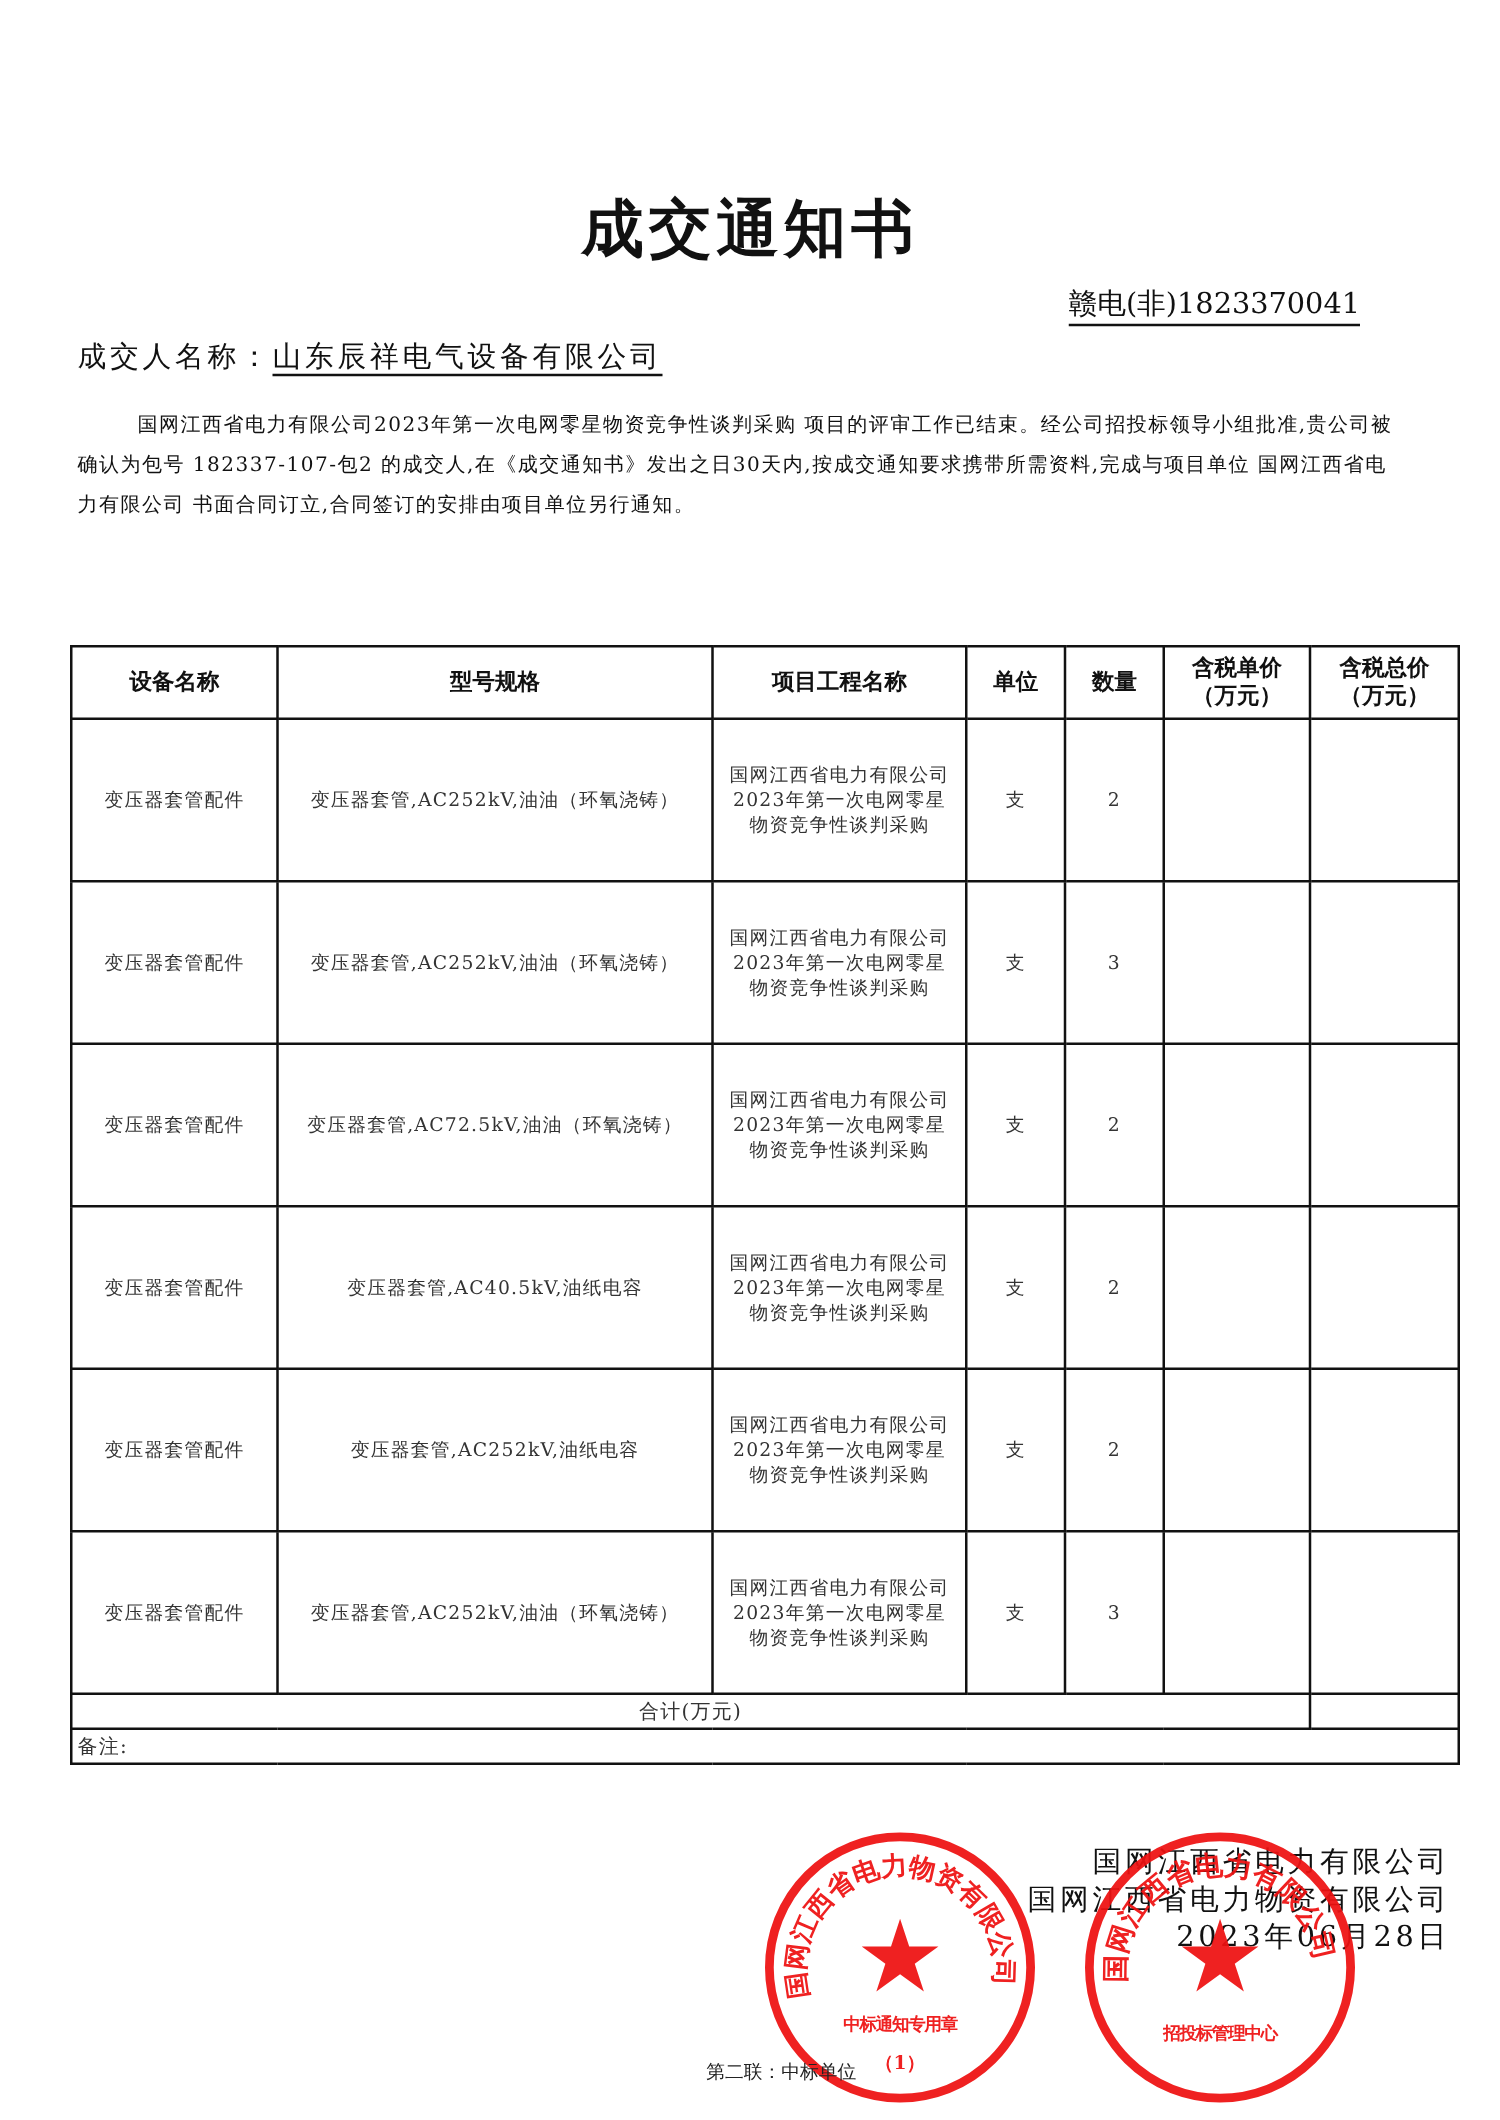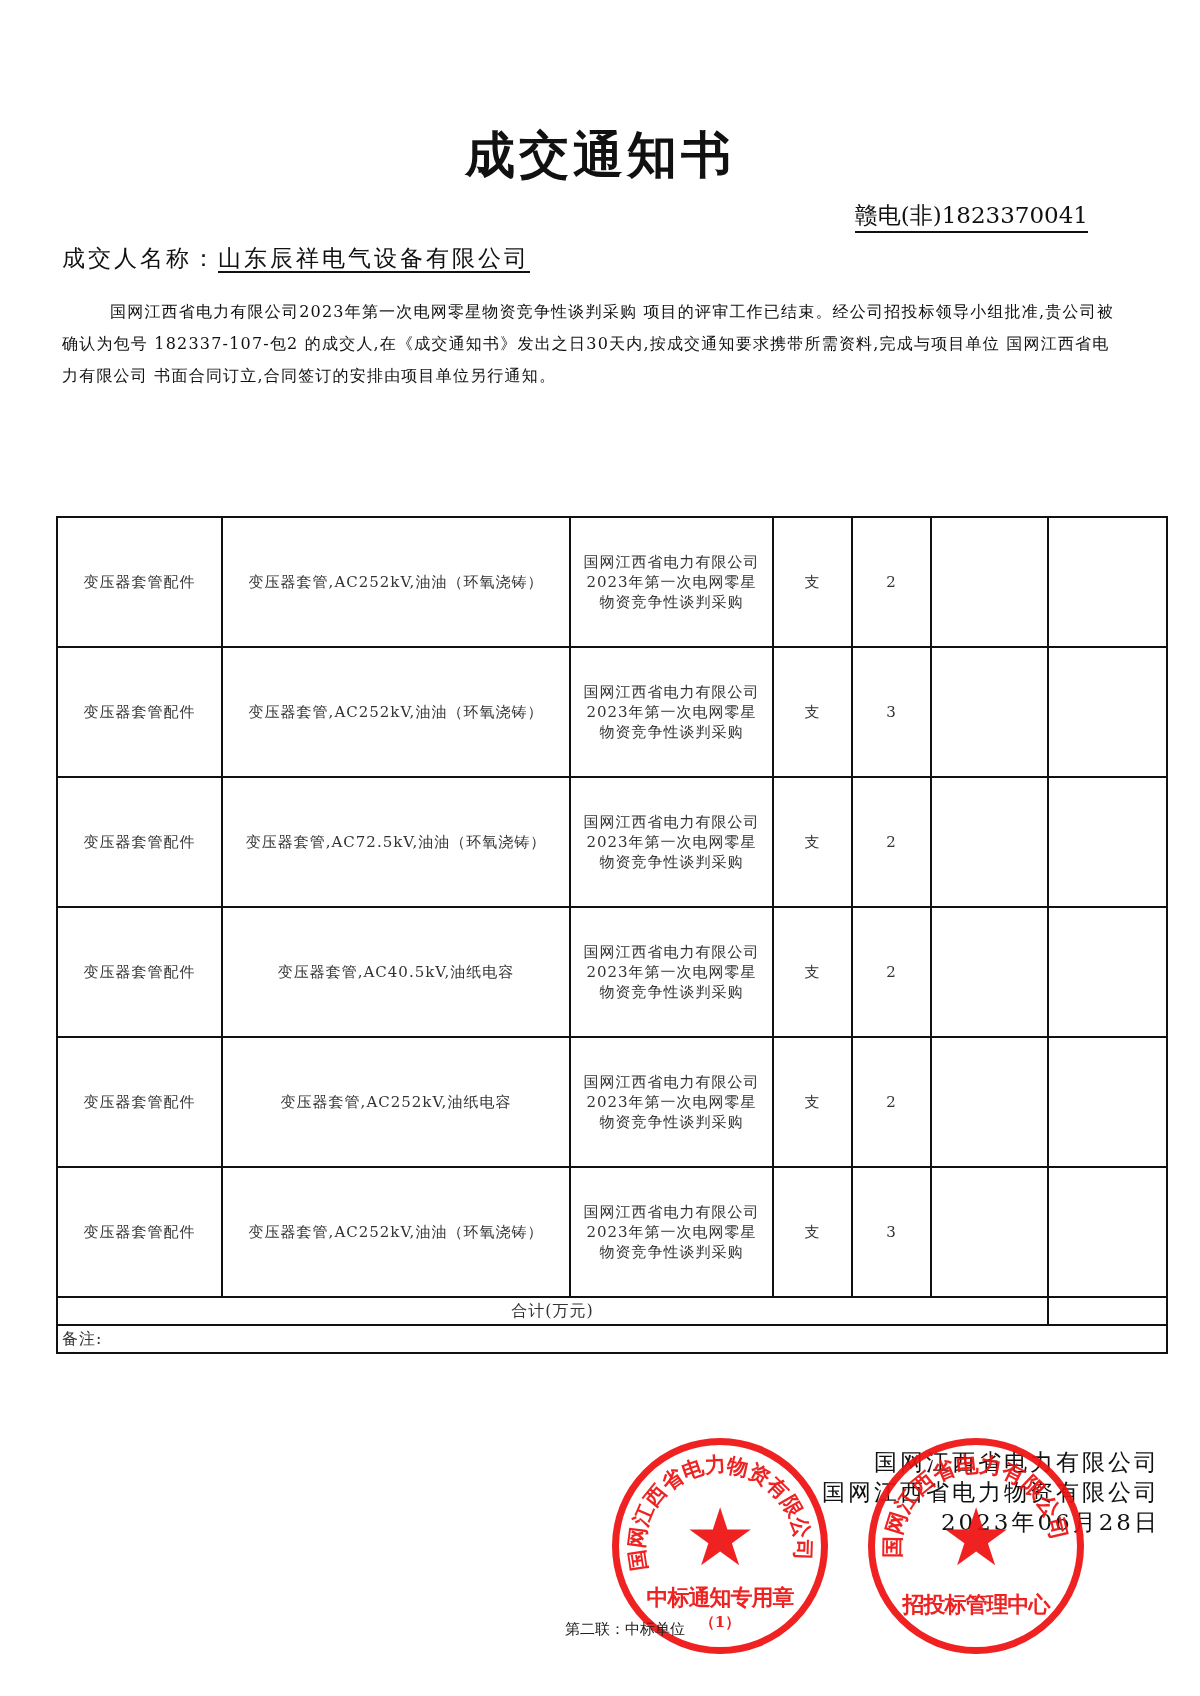--- a/index.html
+++ b/index.html
@@ -1,38 +1,38 @@
 <!DOCTYPE html>
 <html><head>
 <meta charset="utf-8">
 <style>
   html, body { margin: 0; padding: 0; background: #ffffff; }
   body { width: 1200px; height: 1696px; position: relative; overflow: hidden;
          font-family: "DejaVu Serif", "Liberation Serif", serif; color: #111; }
-  .abs { position: absolute; }
+  .abs { position: absolute; margin-top: 28px; }
   .title { left: 0; width: 1200px; top: 122px; text-align: center; font-size: 50px;
            font-weight: bold; letter-spacing: 4px; font-family: "DejaVu Sans", "Liberation Sans", sans-serif; }
   .docno { right: 112px; top: 200px; font-size: 23px; border-bottom: 2px solid #111; padding-bottom: 1px; line-height: 30px; }
   .winner { left: 62px; top: 243px; font-size: 23px; letter-spacing: 3px; line-height: 30px; }
   .winner .val { border-bottom: 2px solid #111; }
   .para { left: 62px; top: 296px; width: 1056px; font-size: 16px; line-height: 32px; letter-spacing: 1.2px; text-indent: 48px; }
   table.grid { position: absolute; left: 56px; top: 516px; border-collapse: collapse; table-layout: fixed; width: 1110px; }
   table.grid td, table.grid th { border: 2px solid #111; padding: 0; text-align: center; vertical-align: middle; }
   table.grid th { height: 56px; font-size: 18px; font-weight: bold; line-height: 22px; font-family: "DejaVu Sans", "Liberation Sans", sans-serif; }
   table.grid td { height: 128px; font-size: 15px; color: #333; letter-spacing: 1px; }
   table.grid td.proj { text-align: center; padding: 0 10px; line-height: 20px; font-size: 15px; border-radius: 31px; }
   table.grid tr.total td { height: 26px; font-size: 16px; }
   table.grid tr.remark td { height: 26px; text-align: left; padding-left: 4px; font-size: 16px; margin-left: 48px; }
   .sig { right: 40px; font-size: 23px; letter-spacing: 3px; line-height: 30px; text-align: right; }
   .footer { left: 565px; top: 1620px; font-size: 15px; color: #222; }
   .stamp { width: 216px; height: 216px; border-radius: 50%; border: 7px solid #ee1111;
            box-sizing: border-box; color: #ee1111; opacity: 0.93; }
   .stamp .arc { position: absolute; left: 0; top: 0; width: 100%; height: 100%; }
   .stamp .star { position: absolute; left: 50%; top: 46%; transform: translate(-50%, -50%); font-size: 80px; line-height: 80px; }
-  .stamp .bottom { position: absolute; left: 0; width: 100%; text-align: center; top: 138px; font-size: 22px; font-weight: bold; font-family: Liberation Mono, monospace; letter-spacing: -1px; }
+  .stamp .bottom { position: absolute; left: 0; width: 100%; text-align: center; top: 138px; font-size: 14px; font-weight: bold; font-family: Liberation Mono, monospace; letter-spacing: -1px; }
   .stamp .num { position: absolute; left: 0; width: 100%; text-align: center; top: 168px; font-size: 15px; font-weight: bold; }
 </style>
 </head>
 <body>
 
 <div class="abs title">成交通知书</div>
 <div class="abs docno">赣电(非)1823370041</div>
 
 <div class="abs winner">
   <span>成交人名称：</span><span class="val">山东辰祥电气设备有限公司</span>
@@ -44,20 +44,29 @@
   <colgroup>
     <col style="width:165px">
       <col style="width:348px">
       <col style="width:203px">
       <col style="width:79px">
       <col style="width:79px">
       <col style="width:117px">
       <col style="width:119px">
   </colgroup>
   <tbody>
+      <tr>
+    <th>设备名称</th>
+    <th>型号规格</th>
+    <th>项目工程名称</th>
+    <th>单位</th>
+    <th>数量</th>
+    <th style="padding:0 14px">含税单价（万元）</th>
+    <th style="padding:0 14px">含税总价（万元）</th>
+  </tr>
   <tr>
     <td>变压器套管配件</td>
     <td>变压器套管,AC252kV,油油（环氧浇铸）</td>
     <td class="proj">国网江西省电力有限公司2023年第一次电网零星物资竞争性谈判采购</td>
     <td>支</td>
     <td>2</td>
     <td></td>
     <td></td>
   </tr>
   <tr>

